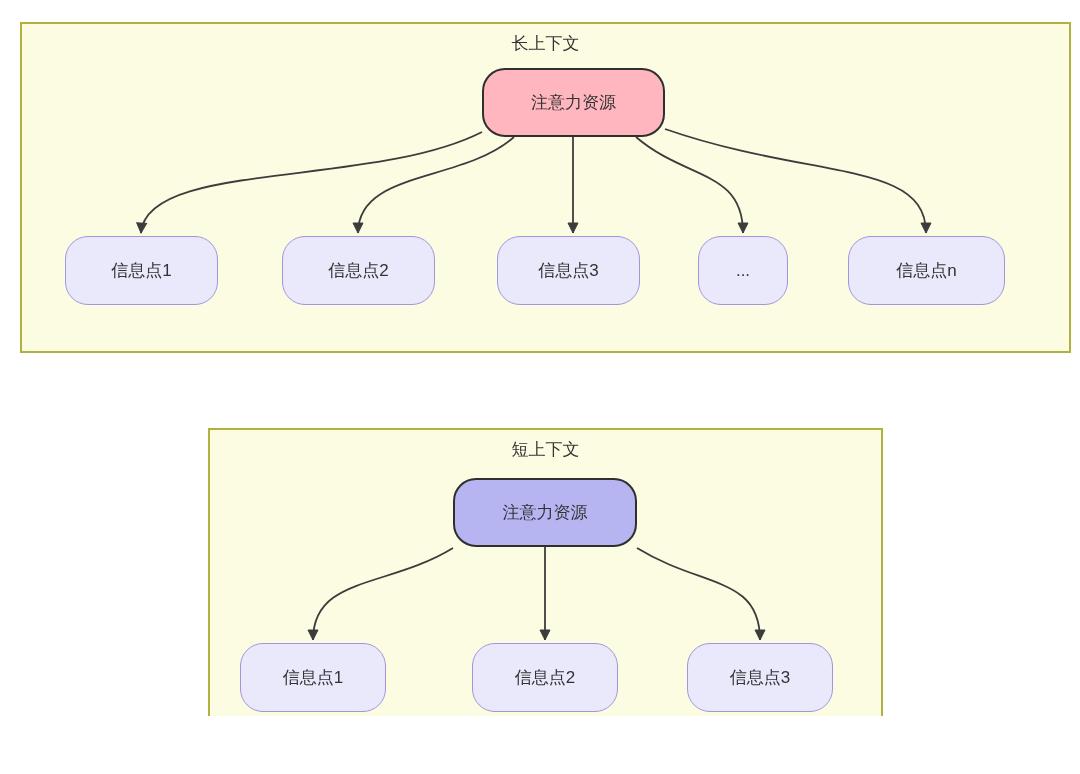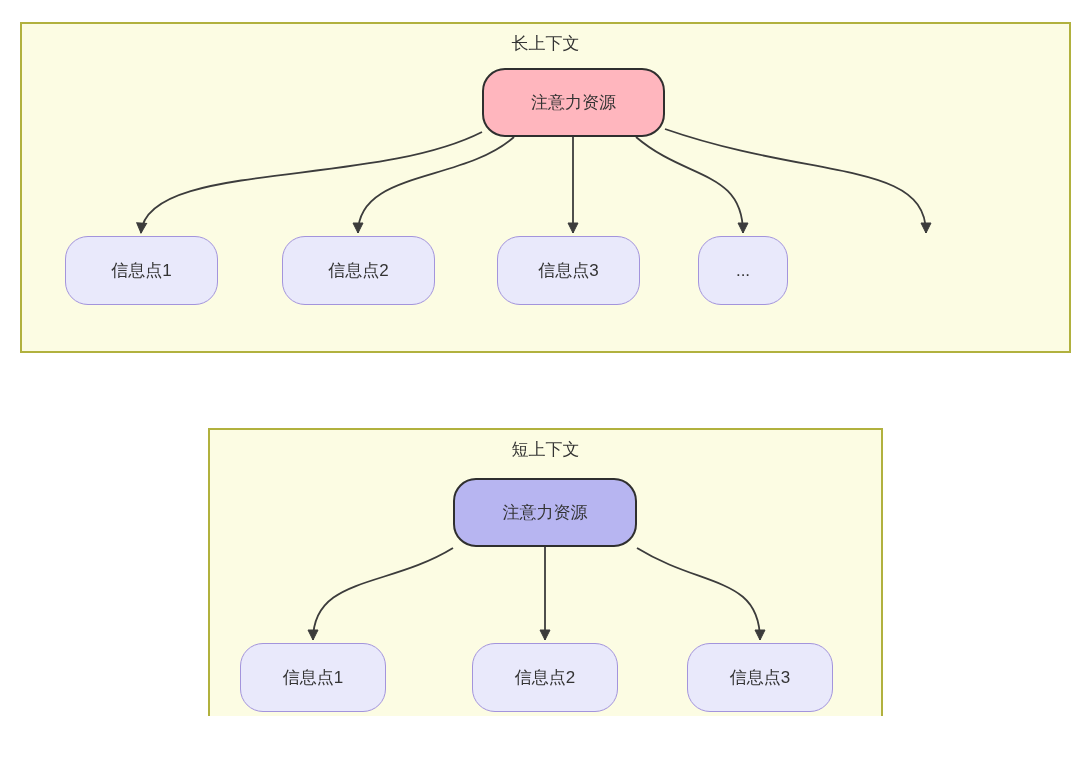--- a/index.html
+++ b/index.html
@@ -96,20 +96,21 @@
     <path class="edge" marker-end="url(#ah)" d="M 545 547 L 545 640"></path>
     <path class="edge" marker-end="url(#ah)" d="M 637 548 C 702 588, 760 576, 760 640"></path>
   </svg>
 
   <div class="node attention-long" style="left:482px;top:68px;width:183px;height:69px;">注意力资源</div>
 
   <div class="node info" style="left:65px;top:236px;width:153px;height:69px;">信息点1</div>
   <div class="node info" style="left:282px;top:236px;width:153px;height:69px;">信息点2</div>
   <div class="node info" style="left:497px;top:236px;width:143px;height:69px;">信息点3</div>
   <div class="node info" style="left:698px;top:236px;width:90px;height:69px;">...</div>
+  <div class="node info" style="left:848px;top:236px;width:157px;height:69px;">信息点n</div>
 
   <div class="node attention-short" style="left:453px;top:478px;width:184px;height:69px;">注意力资源</div>
 
   <div class="node info" style="left:240px;top:643px;width:146px;height:69px;">信息点1</div>
   <div class="node info" style="left:472px;top:643px;width:146px;height:69px;">信息点2</div>
   <div class="node info" style="left:687px;top:643px;width:146px;height:69px;">信息点3</div>
 
 </div>
 
 </body></html>

